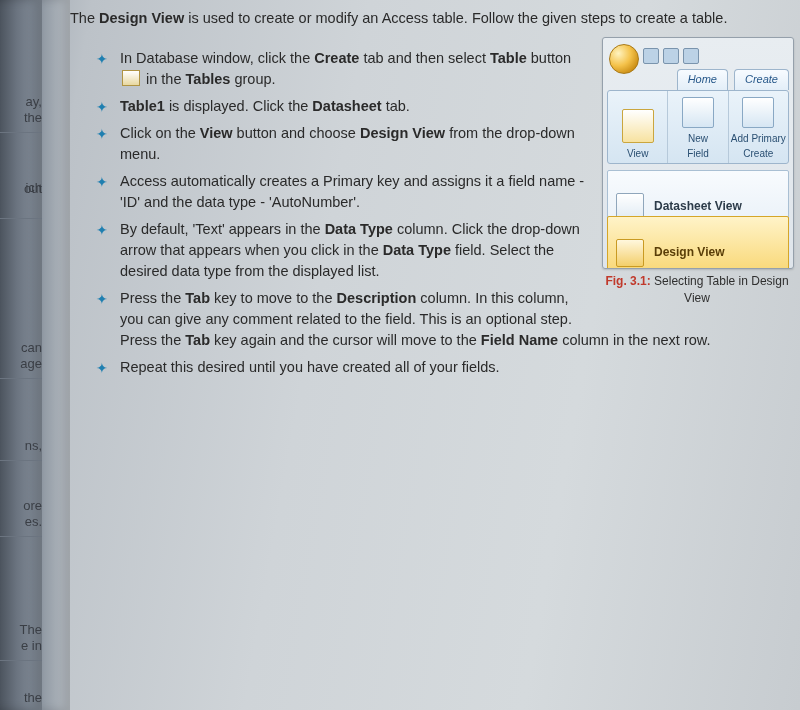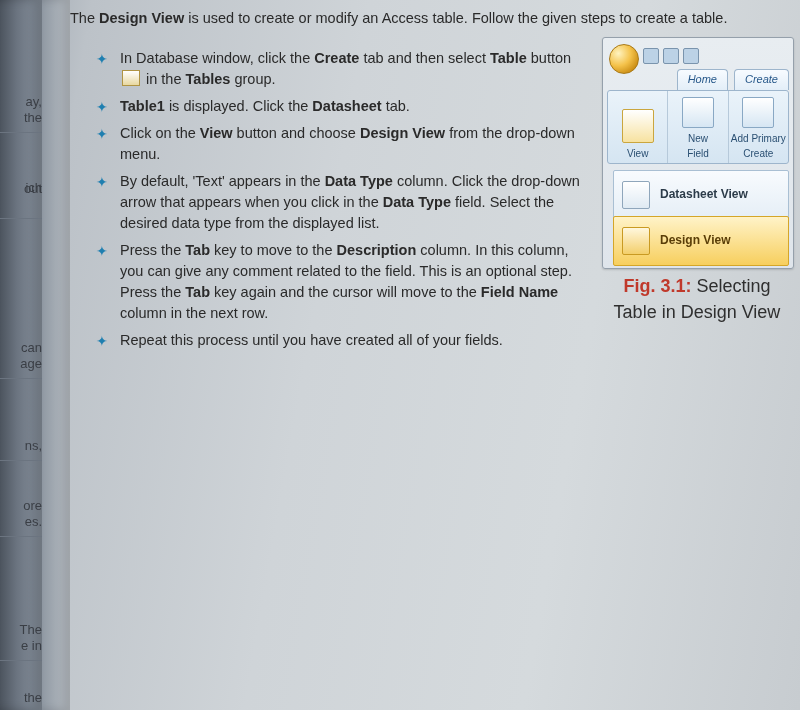--- a/index.html
+++ b/index.html
@@ -90,36 +90,36 @@
   .rgroup .ric{
     width:30px;height:32px;margin-top:6px;margin-bottom:4px;
     background:linear-gradient(#fff,#d6e6f3);
     border:1px solid #89a8c4;border-radius:2px;
   }
   .viewic{background:linear-gradient(#fff,#f7e2a0)!important;border:1px solid #caa63e!important}
   .menuitem{
     position:absolute;left:4px;right:4px;height:40px;
     background:linear-gradient(#f8fbfe,#e5eef6);
     border:1px solid #a9bfd3;border-radius:2px;
-    display:flex;align-items:center;gap:10px;padding:4px 8px;
-    font-size:12px;color:#2c3b49;font-weight:600;margin-left:6px;
+    display:flex;align-items:center;gap:10px;padding:16px 8px;
+    font-size:12px;color:#2c3b49;font-weight:600;
   }
   .menuitem.sel{
     background:linear-gradient(#fff3c8,#f7cf5e);
     border:1px solid #d5a628;color:#5a3e08;
   }
   .mic{
     width:26px;height:26px;border:1px solid #8fa6bb;border-radius:2px;
     background:linear-gradient(#fff,#dfeaf3);
   }
   .mic.sel{
     border:1px solid #c99a22;
     background:linear-gradient(#fff7dd,#f3cf6b);
   }
-  .figcap{margin-top:4px;font-size:18px;color:#2f2f2f}
+  .figcap{margin-top:4px;font-size:12px;color:#2f2f2f}
   .figcap .figlabel{color:#c0392b;font-weight:600}
   .sethdr{
     color:#b32a1e;font-weight:700;letter-spacing:.5px;
     margin-top:8px;border-bottom:3px solid #b32a1e;display:inline-block;
     padding-bottom:1px;
   }
   .tblico{
     display:inline-block;width:16px;height:14px;vertical-align:-2px;
     background:linear-gradient(#fff,#e8d8a0);
     border:1px solid #b09443;margin:0 2px;
@@ -196,19 +196,20 @@
     <div class="figcap">
       <span class="figlabel">Fig. 3.1:</span>
       <span>Selecting Table in Design View</span>
     </div>
   </div>
 
   <ul class="bullets">
     <li>In Database window, click the <b>Create</b> tab and then select <b>Table</b> button <span class="tblico"></span> in the <b>Tables</b> group.</li>
     <li><b>Table1</b> is displayed. Click the <b>Datasheet</b> tab.</li>
     <li>Click on the <b>View</b> button and choose <b>Design View</b> from the drop-down menu.</li>
+    <li>Access automatically creates a Primary key and assigns it a field name - 'ID' and the data type - 'AutoNumber'.</li>
     <li>By default, 'Text' appears in the <b>Data Type</b> column. Click the drop-down arrow that appears when you click in the <b>Data Type</b> field. Select the desired data type from the displayed list.</li>
     <li>Press the <b>Tab</b> key to move to the <b>Description</b> column. In this column, you can give any comment related to the field. This is an optional step. Press the <b>Tab</b> key again and the cursor will move to the <b>Field Name</b> column in the next row.</li>
-    <li>Repeat this process until you have created all of your fields.</li>
+    <li>Repeat this desired until you have created all of your fields.</li>
   </ul>
 
 
 </div>
 
 </body></html>

